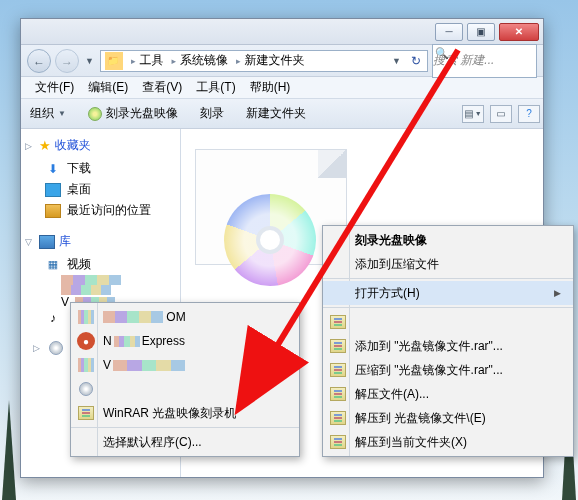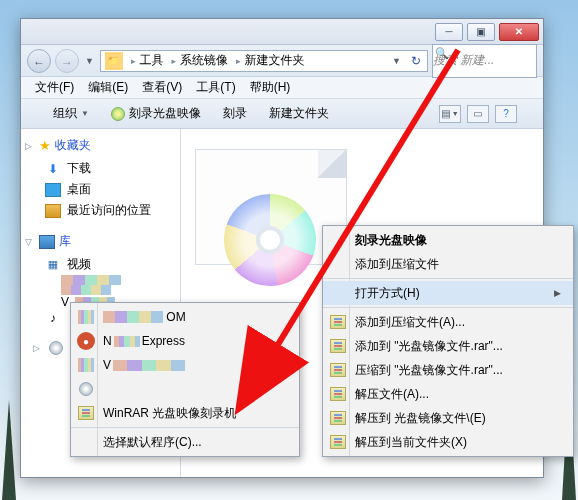--- a/index.html
+++ b/index.html
@@ -40,21 +40,21 @@
   .crumb-icon { width:18px; height:18px; background:#ffd77a; margin:0 4px; display:flex; align-items:center; justify-content:center; font-size:10px;}
   .crumb { padding:0 4px; display:flex; align-items:center; gap:4px;}
   .crumb .sep { color:#7a8aa0; font-size:9px;}
   .crumb-ref { padding:0 6px; color:#2a4fa0;}
   .searchbox { width:105px; height:34px; border:1px solid #9bb0c8; background:#fff; display:flex; align-items:center;
     color:#888; font-style:italic; padding-left:0; position:relative;}
   .searchbox::before { content:"🔍"; position:absolute; left:2px; top:2px; font-size:11px; font-style:normal;}
   .menubar { height:22px; background:#f2f6fb; border-bottom:1px solid #d2dbe7; display:flex; align-items:center; padding-left:8px; gap:2px;}
   .menuitem { padding:2px 6px;}
   .toolbar { height:30px; background:linear-gradient(#edf2f9,#dde6f1); border-bottom:1px solid #c6d0de;
-    display:flex; align-items:center; padding:0 26px; gap:10px;}
+    display:flex; align-items:center; padding:0 3px; gap:10px;}
   .toolbtn { display:flex; align-items:center; gap:4px; padding:3px 6px;}
   .toolbtn .arr { font-size:8px; color:#506070;}
   .burn-icon { width:14px; height:14px; border-radius:50%; background:radial-gradient(circle,#f6f29a 20%,#bde37e 55%,#7dc561 100%); border:1px solid #7fae5b;}
   .tool-right { margin-left:auto; display:flex; gap:6px;}
   .tool-right .sq { width:22px; height:18px; border:1px solid #a5b4c6; background:#f2f6fb; display:flex; align-items:center; justify-content:center; font-size:10px; color:#506070;}
 
   .body { display:flex; height:calc(100% - 26px - 32px - 22px - 30px);}
   .sidebar { width:160px; border-right:1px solid #d2dbe7; background:#fff; padding:6px 4px; overflow:hidden;}
   .sb-group { margin-bottom:10px;}
   .sb-head { display:flex; align-items:center; gap:4px; padding:2px 0 4px 0;}
@@ -238,21 +238,20 @@
   <hr>
   <div class="row" style="background:#d7e6f7;gap:6px;">
       <span>打开方式(H)</span>
       <span class="arr">▶</span>
     </div>
   <hr>
   <div class="row">
       <span class="ic">
         <span class="rar-ic"></span>
       </span>
-      <span>添加到压缩文件(A)...</span>
     </div>
   <div class="row">
       <span class="ic">
         <span class="rar-ic"></span>
       </span>
       <span>添加到 "光盘镜像文件.rar"...</span>
     </div>
   <div class="row">
       <span class="ic">
         <span class="rar-ic"></span>

